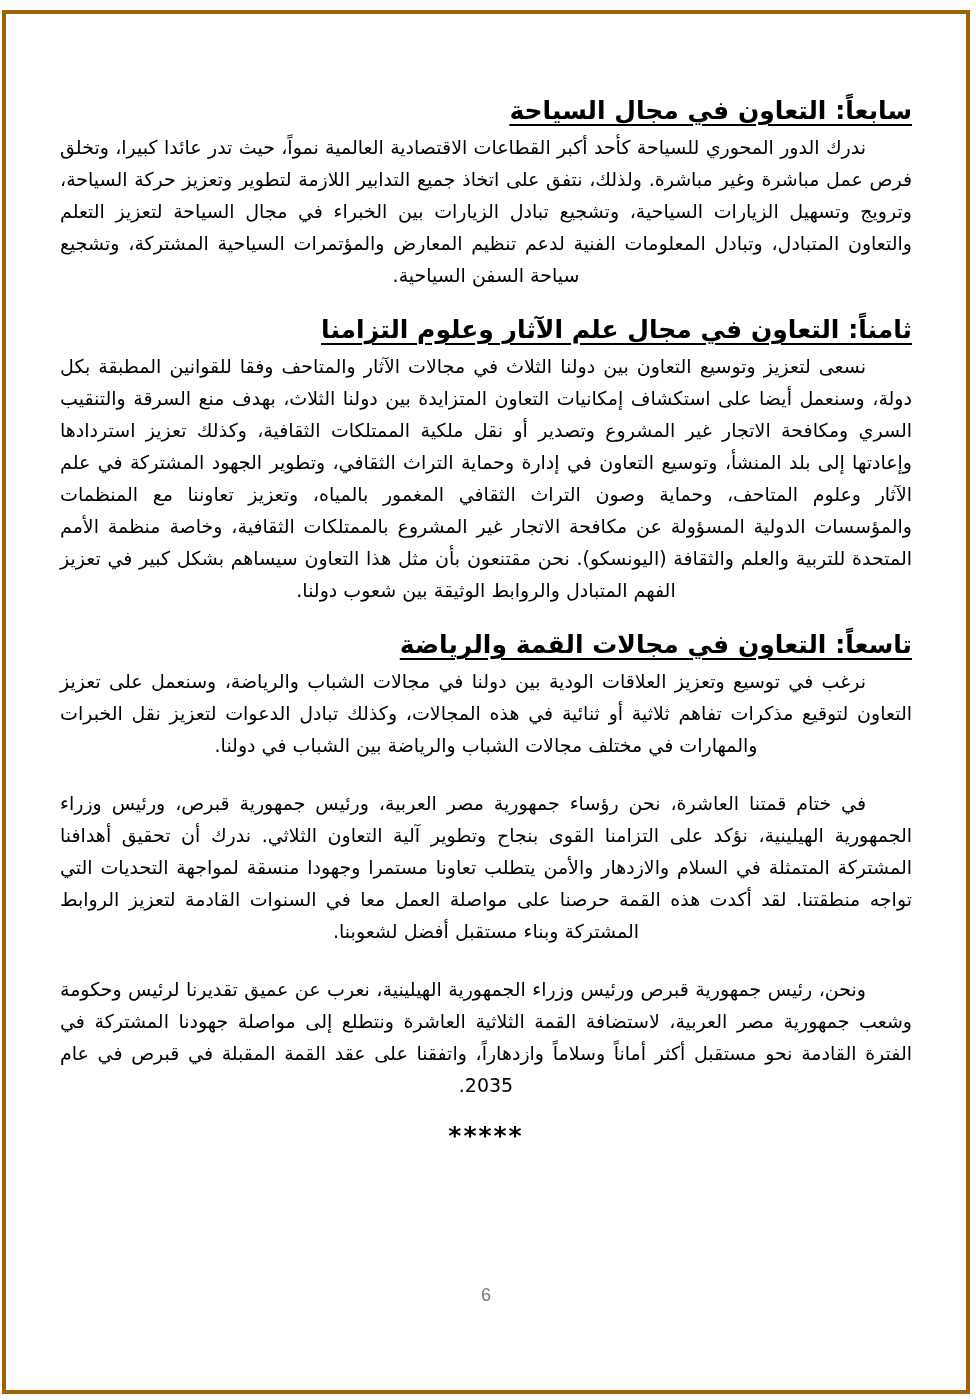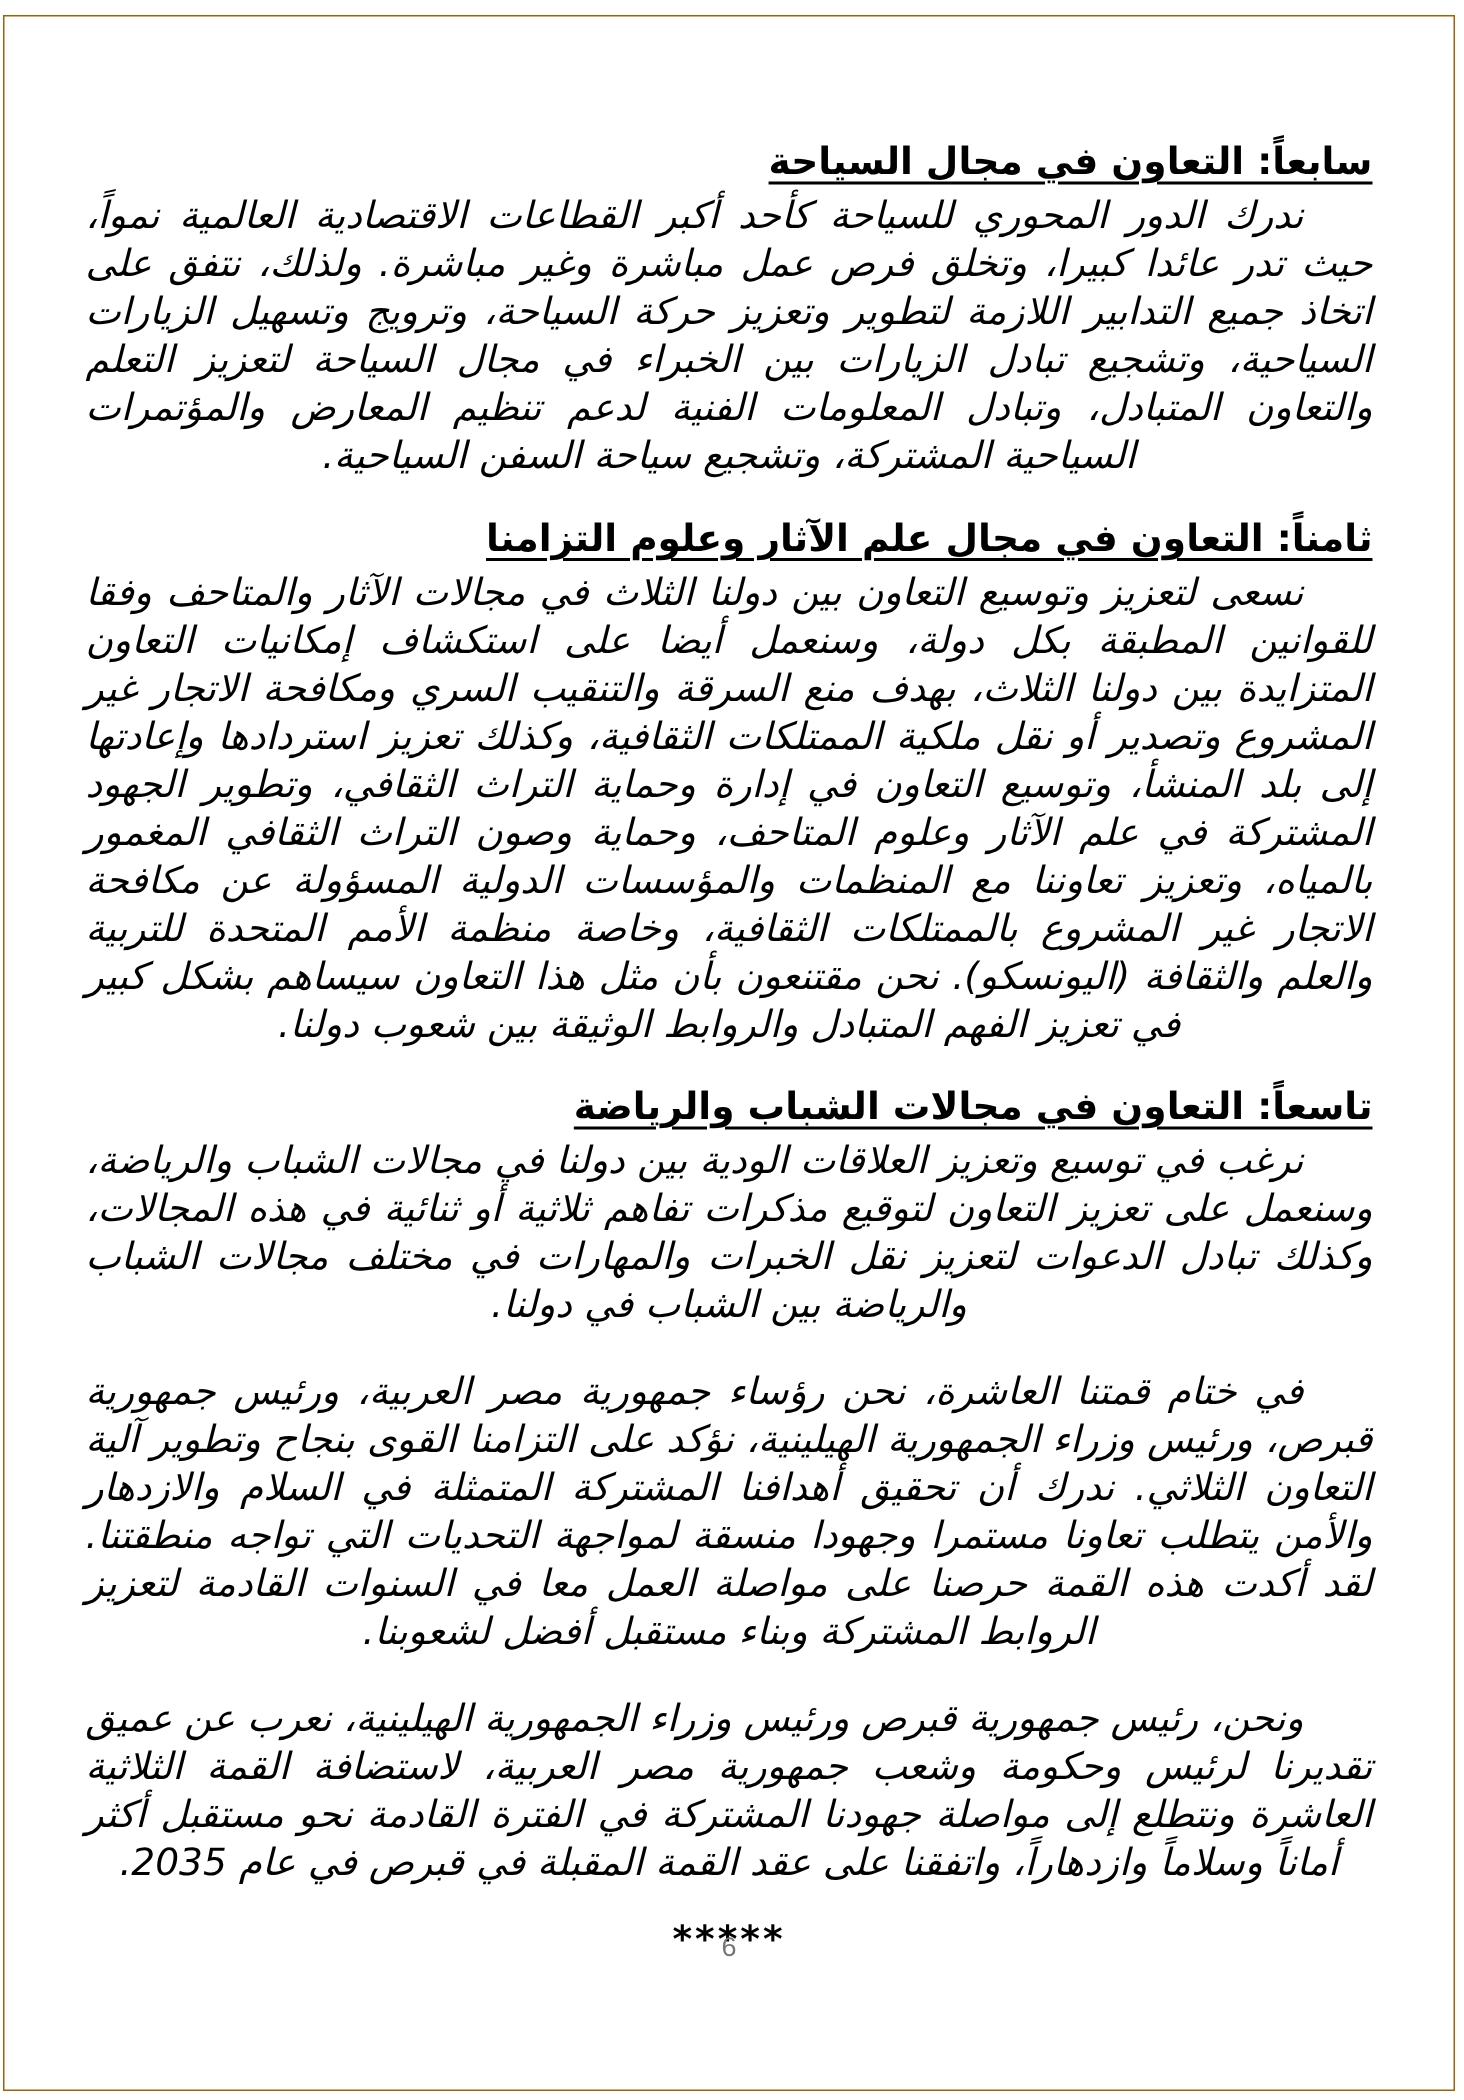--- a/index.html
+++ b/index.html
@@ -15,21 +15,21 @@
     background: #ffffff;
     overflow: hidden;
   }
   .page-frame {
     position: absolute;
     left: 2px;
     top: 10px;
     width: 968px;
     height: 1384px;
     box-sizing: border-box;
-    border: 1px solid #a16207;
+    border: 4px solid #a16207;
     background: #ffffff;
   }
   .content {
     position: absolute;
     top: 82px;
     right: 54px;
     left: 54px;
     direction: rtl;
     color: #000000;
   }
@@ -40,27 +40,26 @@
     text-decoration: underline;
     text-underline-offset: 5px;
     text-decoration-thickness: 2px;
     margin: 24px 0 6px 0;
     letter-spacing: 0;
   }
   .section-heading.first {
     margin-top: 0;
   }
   .body-paragraph {
-    font-size: 25px;
+    font-size: 19px;
     line-height: 32px;
     margin: 0 0 20px 0;
     text-align: justify;
     text-align-last: center;
     text-indent: 46px;
-    font-style: italic;
   }
   .closing-paragraph {
     margin-top: 26px;
   }
   .end-separator {
     text-align: center;
     font-size: 25px;
     font-weight: bold;
     letter-spacing: 2px;
     margin-top: 16px;
@@ -83,21 +82,21 @@
 <div class="viewport">
   <div class="page-frame">
     <div class="content" lang="ar" dir="rtl">
 
       <h2 class="section-heading first">سابعاً: التعاون في مجال السياحة</h2>
       <p class="body-paragraph">ندرك الدور المحوري للسياحة كأحد أكبر القطاعات الاقتصادية العالمية نمواً، حيث تدر عائدا كبيرا، وتخلق فرص عمل مباشرة وغير مباشرة. ولذلك، نتفق على اتخاذ جميع التدابير اللازمة لتطوير وتعزيز حركة السياحة، وترويج وتسهيل الزيارات السياحية، وتشجيع تبادل الزيارات بين الخبراء في مجال السياحة لتعزيز التعلم والتعاون المتبادل، وتبادل المعلومات الفنية لدعم تنظيم المعارض والمؤتمرات السياحية المشتركة، وتشجيع سياحة السفن السياحية.</p>
 
       <h2 class="section-heading">ثامناً: التعاون في مجال علم الآثار وعلوم التزامنا</h2>
       <p class="body-paragraph">نسعى لتعزيز وتوسيع التعاون بين دولنا الثلاث في مجالات الآثار والمتاحف وفقا للقوانين المطبقة بكل دولة، وسنعمل أيضا على استكشاف إمكانيات التعاون المتزايدة بين دولنا الثلاث، بهدف منع السرقة والتنقيب السري ومكافحة الاتجار غير المشروع وتصدير أو نقل ملكية الممتلكات الثقافية، وكذلك تعزيز استردادها وإعادتها إلى بلد المنشأ، وتوسيع التعاون في إدارة وحماية التراث الثقافي، وتطوير الجهود المشتركة في علم الآثار وعلوم المتاحف، وحماية وصون التراث الثقافي المغمور بالمياه، وتعزيز تعاوننا مع المنظمات والمؤسسات الدولية المسؤولة عن مكافحة الاتجار غير المشروع بالممتلكات الثقافية، وخاصة منظمة الأمم المتحدة للتربية والعلم والثقافة (اليونسكو). نحن مقتنعون بأن مثل هذا التعاون سيساهم بشكل كبير في تعزيز الفهم المتبادل والروابط الوثيقة بين شعوب دولنا.</p>
 
-      <h2 class="section-heading">تاسعاً: التعاون في مجالات الشباب والرياضة</h2>
+      <h2 class="section-heading">تاسعاً: التعاون في مجالات القمة والرياضة</h2>
       <p class="body-paragraph">نرغب في توسيع وتعزيز العلاقات الودية بين دولنا في مجالات الشباب والرياضة، وسنعمل على تعزيز التعاون لتوقيع مذكرات تفاهم ثلاثية أو ثنائية في هذه المجالات، وكذلك تبادل الدعوات لتعزيز نقل الخبرات والمهارات في مختلف مجالات الشباب والرياضة بين الشباب في دولنا.</p>
 
       <p class="body-paragraph closing-paragraph">في ختام قمتنا العاشرة، نحن رؤساء جمهورية مصر العربية، ورئيس جمهورية قبرص، ورئيس وزراء الجمهورية الهيلينية، نؤكد على التزامنا القوى بنجاح وتطوير آلية التعاون الثلاثي. ندرك أن تحقيق أهدافنا المشتركة المتمثلة في السلام والازدهار والأمن يتطلب تعاونا مستمرا وجهودا منسقة لمواجهة التحديات التي تواجه منطقتنا. لقد أكدت هذه القمة حرصنا على مواصلة العمل معا في السنوات القادمة لتعزيز الروابط المشتركة وبناء مستقبل أفضل لشعوبنا.</p>
 
       <p class="body-paragraph closing-paragraph">ونحن، رئيس جمهورية قبرص ورئيس وزراء الجمهورية الهيلينية، نعرب عن عميق تقديرنا لرئيس وحكومة وشعب جمهورية مصر العربية، لاستضافة القمة الثلاثية العاشرة ونتطلع إلى مواصلة جهودنا المشتركة في الفترة القادمة نحو مستقبل أكثر أماناً وسلاماً وازدهاراً، واتفقنا على عقد القمة المقبلة في قبرص في عام 2035.</p>
 
       <div class="end-separator">*****</div>
     </div>
 
     <div class="page-number">6</div>

